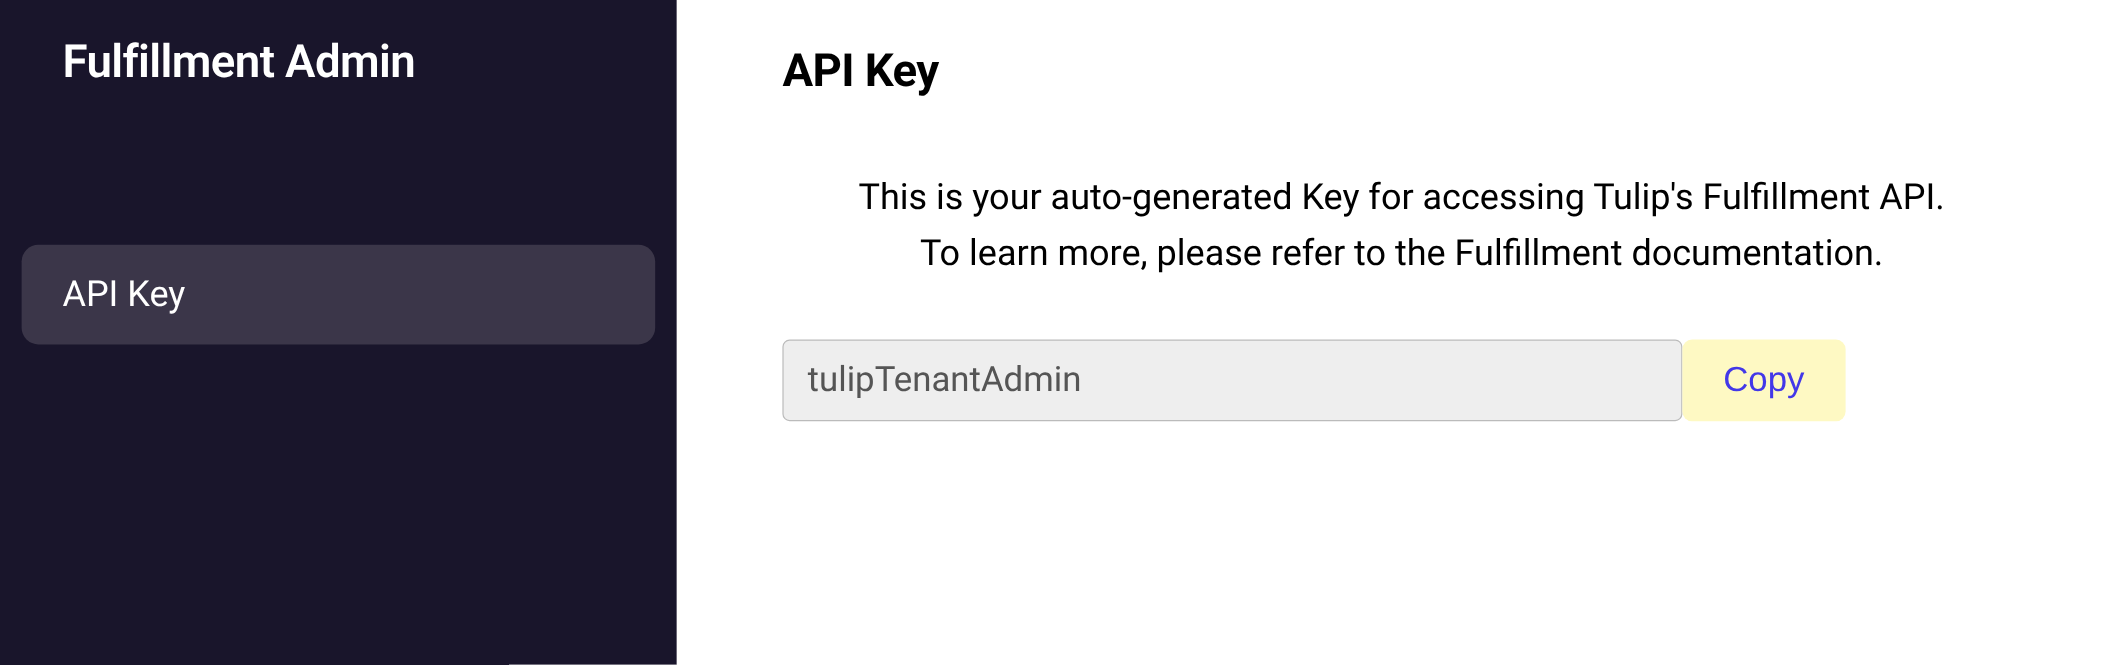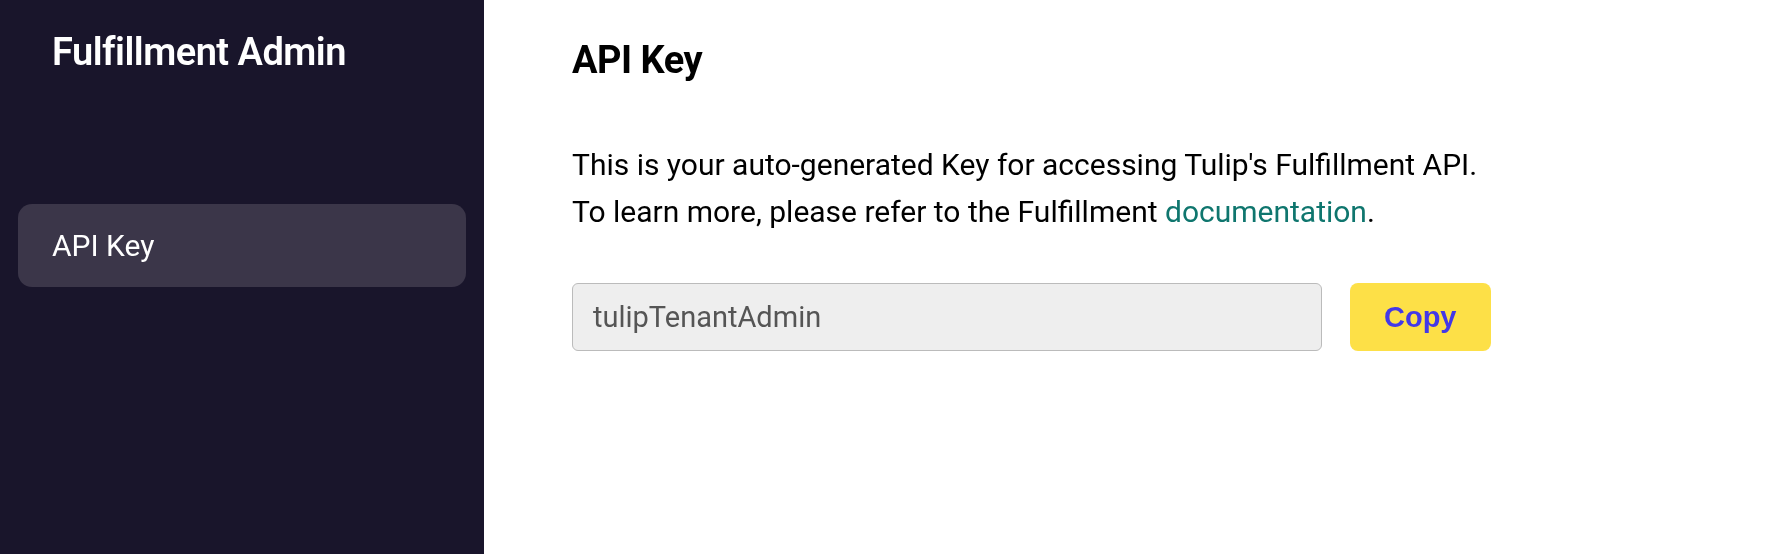--- a/index.html
+++ b/index.html
@@ -8,21 +8,21 @@
       box-sizing: border-box;
     }
     body {
       font-family: -apple-system, BlinkMacSystemFont, "Segoe UI", Roboto, Helvetica, Arial, sans-serif;
       display: flex;
       width: 1772px;
       height: 554px;
       background: #ffffff;
     }
     .sidebar {
-      width: 484px;
+      width: 564px;
       background: #19152b;
       color: #ffffff;
       padding: 30px 0;
       flex-shrink: 0;
     }
     .sidebar-title {
       font-size: 38px;
       font-weight: 600;
       padding: 0 52px;
       margin-bottom: 130px;
@@ -53,45 +53,45 @@
       font-weight: 700;
       color: #000000;
       margin-bottom: 60px;
       letter-spacing: -0.5px;
     }
     .description {
       font-size: 30px;
       color: #000000;
       line-height: 1.55;
       margin-bottom: 48px;
+      text-align: center;
     }
     .description a {
-      color: #0f766e;
+      color: #000000;
       text-decoration: none;
     }
     .key-row {
       display: flex;
       align-items: stretch;
-      gap: 28px;
     }
     .key-input {
       flex: 0 0 750px;
       font-size: 29px;
       padding: 16px 20px;
       background: #eeeeee;
       border: 1px solid #bbbbbb;
       border-radius: 6px;
       color: #555555;
       font-family: inherit;
     }
     .copy-button {
       font-size: 29px;
-      font-weight: 700;
+      font-weight: 400;
       padding: 14px 34px;
-      background: #fde047;
+      background: #fef9c3;
       color: #4338e8;
       border: none;
       border-radius: 8px;
       cursor: pointer;
     }
   </style>
 </head>
 <body>
 
 <aside class="sidebar">

